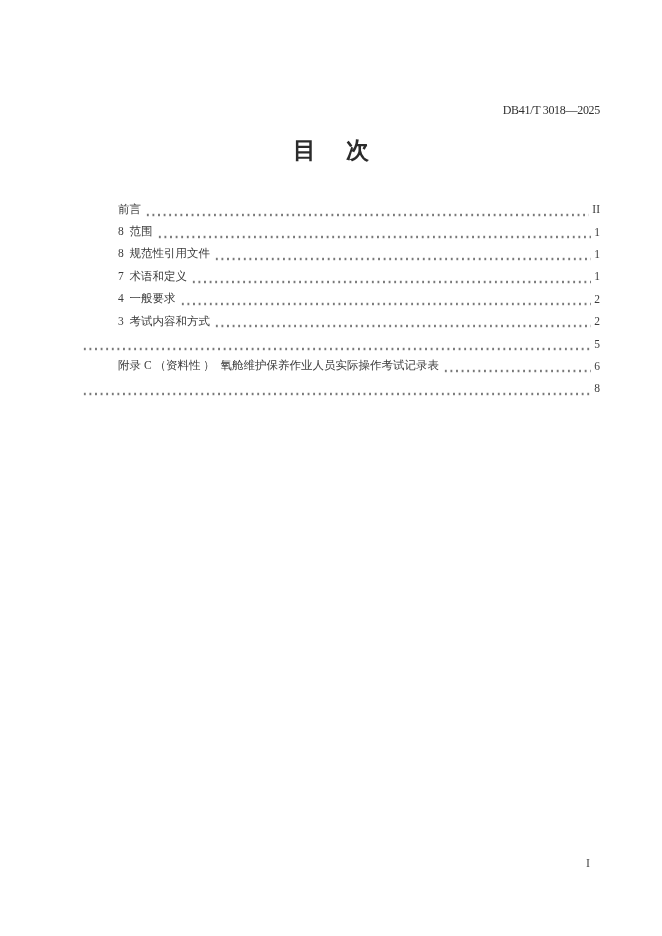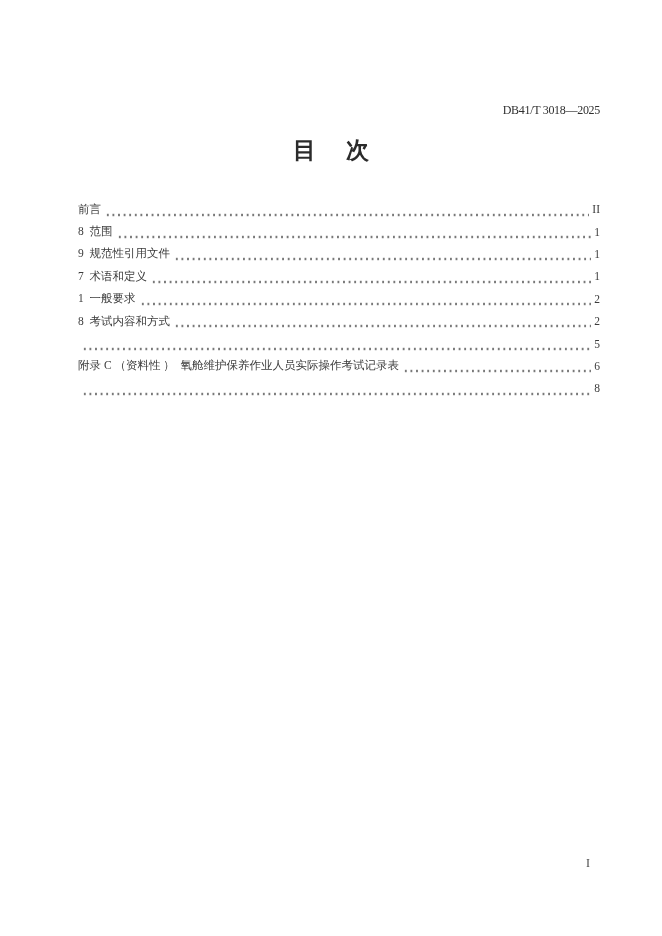--- a/index.html
+++ b/index.html
@@ -51,20 +51,21 @@
 
   .toc-row {
     display: flex;
     align-items: center;
     height: 22.4px;
   }
 
   .toc-text {
     white-space: pre;
     color: #3b3b3b;
+    margin-left: 40px;
   }
 
   .leader {
     flex: 1;
     align-self: stretch;
     margin: 0 3px 0 4px;
     background-image: radial-gradient(circle, #626262 0.8px, rgba(0,0,0,0) 1.3px);
     background-size: 5.6px 5.6px;
     background-repeat: repeat-x;
     background-position: 0 13.5px;
@@ -103,39 +104,39 @@
       <span class="toc-page">II</span>
     </div>
 
     <div class="toc-row">
       <span class="toc-text">8  范围</span>
       <span class="leader"></span>
       <span class="toc-page">1</span>
     </div>
 
     <div class="toc-row">
-      <span class="toc-text">9  规范性引用文件</span>
+      <span class="toc-text">8  规范性引用文件</span>
       <span class="leader"></span>
       <span class="toc-page">1</span>
     </div>
 
     <div class="toc-row">
       <span class="toc-text">7  术语和定义</span>
       <span class="leader"></span>
       <span class="toc-page">1</span>
     </div>
 
     <div class="toc-row">
-      <span class="toc-text">1  一般要求</span>
+      <span class="toc-text">4  一般要求</span>
       <span class="leader"></span>
       <span class="toc-page">2</span>
     </div>
 
     <div class="toc-row">
-      <span class="toc-text">8  考试内容和方式</span>
+      <span class="toc-text">3  考试内容和方式</span>
       <span class="leader"></span>
       <span class="toc-page">2</span>
     </div>
 
 
 
     <div class="toc-row">
       <span class="leader"></span>
       <span class="toc-page">5</span>
     </div>

